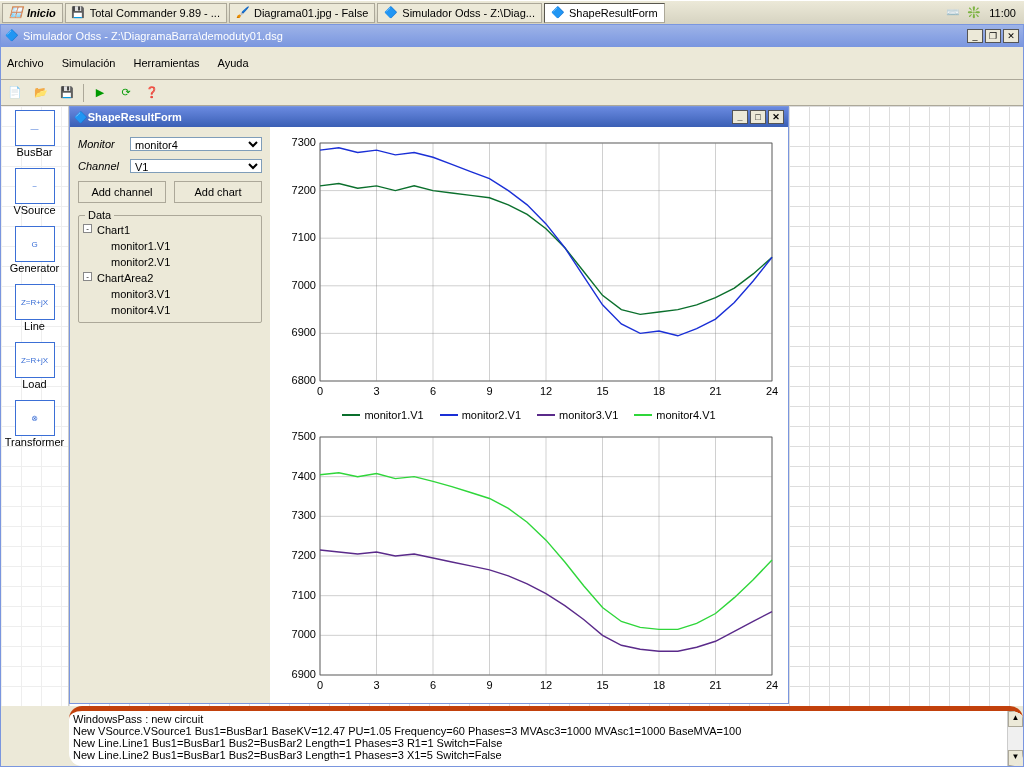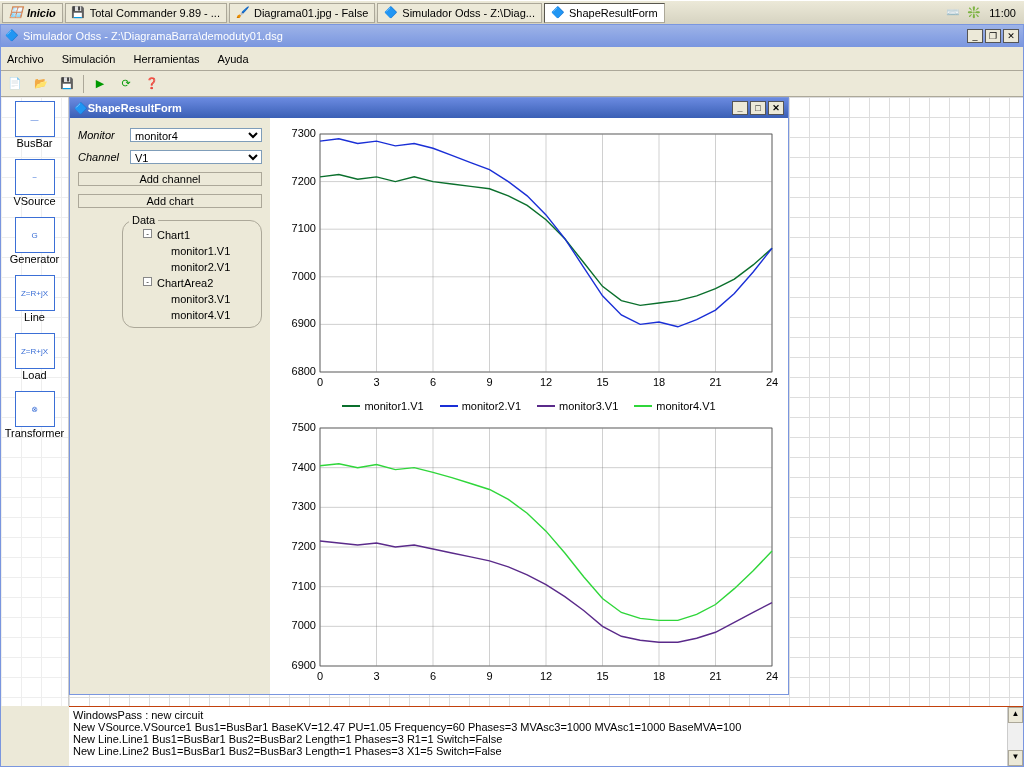--- a/index.html
+++ b/index.html
@@ -13,21 +13,21 @@
 .task-ico { width: 14px; height: 14px; display: inline-block; }
 .tray { margin-left: auto; display: flex; align-items: center; gap: 8px; padding-right: 6px; }
 
 
 .main-window { position: absolute; top: 24px; left: 0; right: 0; bottom: 0; background: #ece9d8; display: flex; flex-direction: column; border: 1px solid #7a96df; }
 .titlebar { height: 22px; background: linear-gradient(#9db3e8,#7a96df); color: #fff; display: flex; align-items: center; padding: 0 4px; font-size: 12px; }
 .titlebar .ticon { width: 14px; height: 14px; margin-right: 4px; }
 .titlebar .tcontrols { margin-left: auto; display: flex; gap: 2px; }
 .titlebar .tcontrols span { width: 16px; height: 14px; background: #ece9d8; border: 1px solid #555; font-size: 9px; text-align: center; line-height: 12px; cursor: pointer; color: #000; }
 
-.menubar { height: 24px; background: #ece9d8; display: flex; align-items: center; padding: 0 6px; gap: 18px; border-bottom: 1px solid #aca899; }
+.menubar { height: 33px; background: #ece9d8; display: flex; align-items: center; padding: 0 6px; gap: 18px; border-bottom: 1px solid #aca899; }
 .menubar span { cursor: pointer; }
 
 .toolbar { height: 26px; background: #ece9d8; display: flex; align-items: center; padding: 0 4px; gap: 6px; border-bottom: 1px solid #aca899; }
 .toolbar .tbtn { width: 20px; height: 20px; display: flex; align-items: center; justify-content: center; cursor: pointer; }
 .toolbar .sep { width: 1px; height: 18px; background: #aca899; }
 
 
 .workspace { flex: 1; position: relative; display: flex; overflow: hidden; }
 .palette { width: 68px; background: #fff; border-right: 1px solid #ccc; display: flex; flex-direction: column; align-items: center; padding-top: 4px; gap: 10px; background-image: linear-gradient(#eee 1px, transparent 1px), linear-gradient(90deg, #eee 1px, transparent 1px); background-size: 20px 20px; }
 .palette-item { width: 56px; display: flex; flex-direction: column; align-items: center; font-size: 10px; cursor: pointer; }
@@ -39,37 +39,37 @@
 .inner-window { position: absolute; top: 0px; left: 0px; width: 720px; height: 598px; background: #ece9d8; border: 1px solid #7a96df; display: flex; flex-direction: column; }
 .inner-titlebar { height: 20px; background: linear-gradient(#6a8ae0,#3a5fb5); color: #fff; display: flex; align-items: center; padding: 0 4px; font-weight: bold; font-size: 11px; }
 .inner-titlebar .tcontrols { margin-left: auto; display: flex; gap: 2px; }
 .inner-titlebar .tcontrols span { width: 16px; height: 14px; background: #ece9d8; border: 1px solid #555; font-size: 9px; text-align: center; line-height: 12px; color: #000; cursor: pointer; }
 
 .inner-body { flex: 1; display: flex; }
 .inner-left { width: 200px; padding: 10px 8px; display: flex; flex-direction: column; gap: 8px; }
 .form-row { display: flex; align-items: center; gap: 4px; }
 .form-row label { width: 48px; font-style: italic; }
 .form-row select { flex: 1; height: 14px; border: 1px solid #7f9db9; background: #fff; }
-.btn-row { display: flex; gap: 8px; flex-direction: column; }
+.btn-row { display: flex; gap: 8px; }
 .btn-row button { flex: 1; height: 22px; background: #ece9d8; border: 1px solid #aca899; cursor: pointer; }
-.data-group { border: 1px solid #aca899; border-radius: 12px; padding: 6px 20px 4px; position: relative; margin-top: 4px; margin-left: 44px; }
+.data-group { border: 1px solid #aca899; border-radius: 2px; padding: 6px 4px 4px; position: relative; margin-top: 4px; }
 .data-group .lg { position: absolute; top: -7px; left: 6px; background: #ece9d8; padding: 0 3px; }
 .tree { font-size: 11px; line-height: 16px; }
 .tree .node { padding-left: 14px; position: relative; }
 .tree .expander { position: absolute; left: 0; top: 2px; width: 9px; height: 9px; border: 1px solid #888; font-size: 8px; text-align: center; line-height: 8px; cursor: pointer; background: #fff; }
 
 .inner-right { flex: 1; background: #fff; padding: 6px; display: flex; flex-direction: column; gap: 4px; }
 .chart-box { flex: 1; position: relative; }
 svg { width: 100%; height: 100%; }
 .legend { display: flex; justify-content: center; gap: 16px; font-size: 10px; padding: 2px 0; }
 .legend span { display: flex; align-items: center; gap: 4px; }
 .legend .sw { width: 18px; height: 2px; display: inline-block; }
 
 
-.log-pane { height: 60px; background: #fff; border-top: 1px solid #c2410c; position: relative; margin-left: 68px; font-family: "MS Sans Serif", sans-serif; font-size: 10px; padding: 2px 16px 2px 4px; overflow: hidden; line-height: 12px; white-space: nowrap; }
+.log-pane { height: 60px; background: #fff; border-top: 5px solid #c2410c; position: relative; margin-left: 68px; font-family: "MS Sans Serif", sans-serif; font-size: 10px; padding: 2px 16px 2px 4px; overflow: hidden; line-height: 12px; white-space: nowrap; border-radius: 13px; }
 .log-pane .scrollbar { position: absolute; right: 0; top: 0; bottom: 0; width: 16px; background: #ece9d8; border-left: 1px solid #ccc; }
 .log-pane .scrollbar .up,.log-pane .scrollbar .down{ height: 16px; background: #ece9d8; border: 1px solid #aca899; font-size: 8px; text-align: center; cursor: pointer; }
 .log-pane .scrollbar .track { position: absolute; top: 16px; bottom: 16px; left: 0; right: 0; background: #f0f0f0; }
 .log-pane .scrollbar .down { position: absolute; bottom: 0; left:0; right:0; }
 </style>
 </head>
 <body>
 
 <div class="taskbar">
   <div class="task-btn start">

